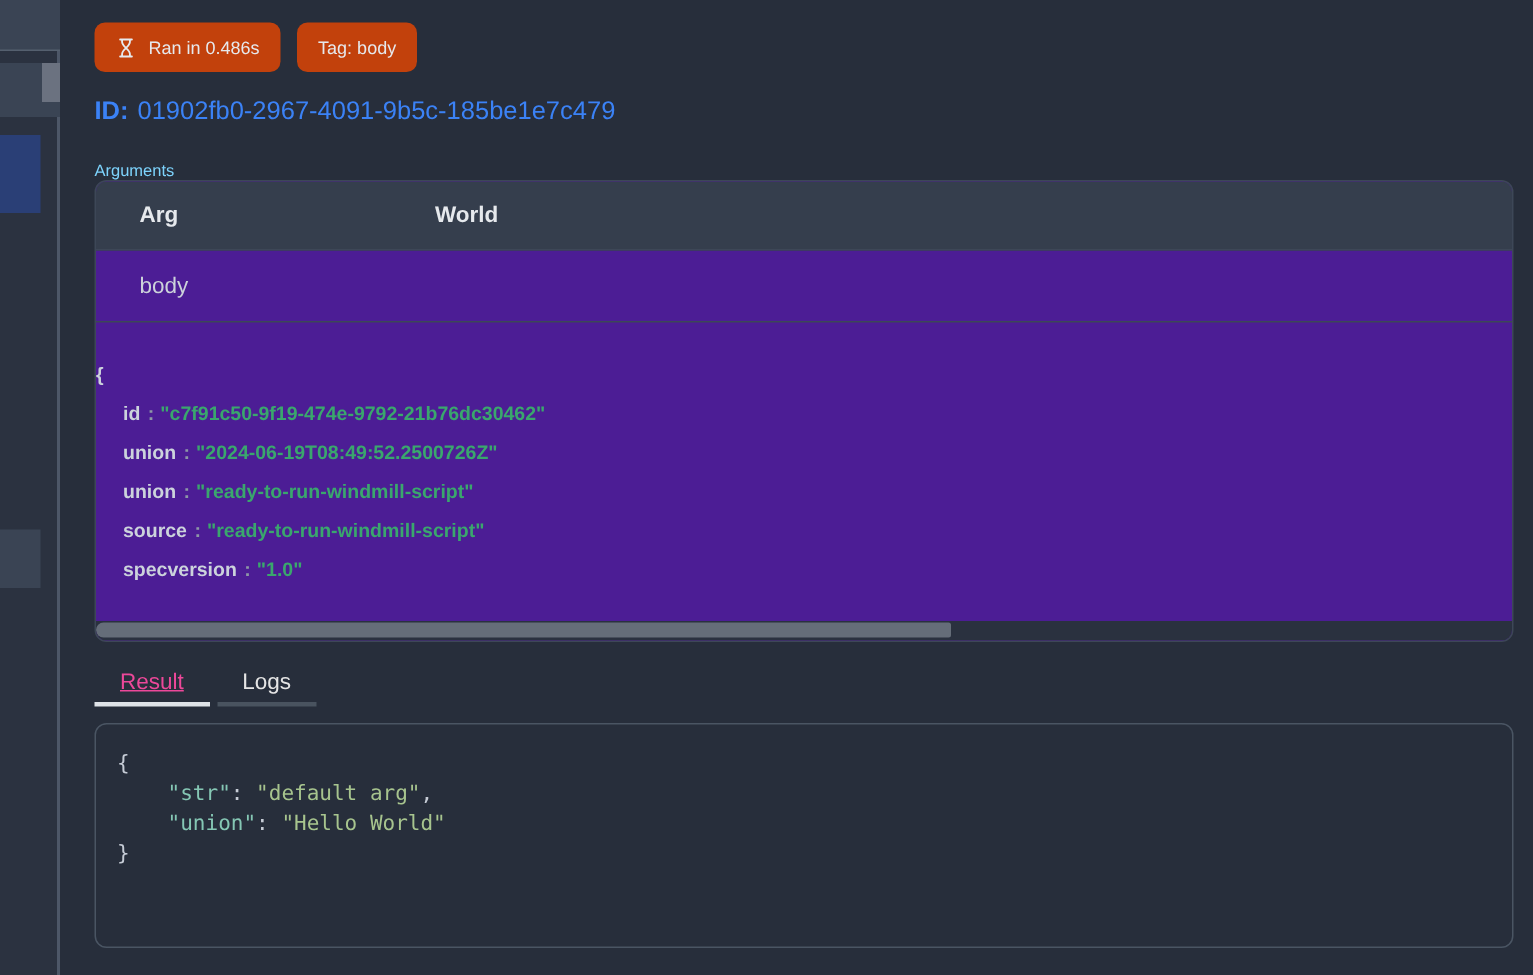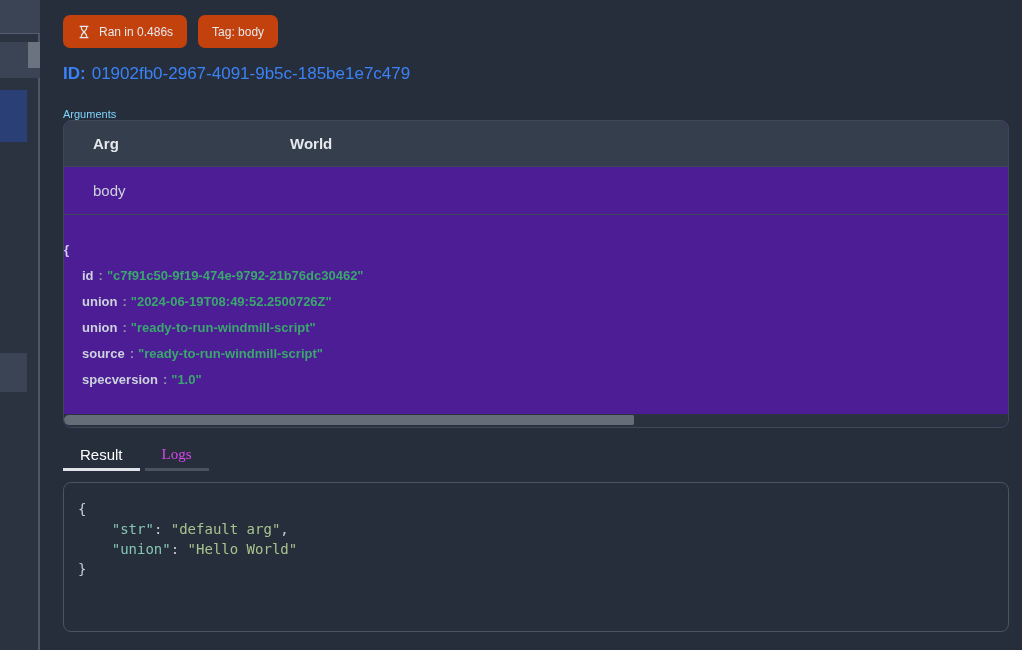--- a/index.html
+++ b/index.html
@@ -94,22 +94,22 @@
     position: absolute; left: 0; top: 1px; width: 570px; height: 10px;
     background: #656d79; border-radius: 6px 2px 2px 6px;
   }
   
   .tabs { margin-top: 13px; display: flex; gap: 5px; }
   .tab {
     height: 30px; padding: 0 17px; font-size: 15px;
     display: flex; align-items: center; justify-content: center;
     border-bottom: 3px solid transparent; cursor: pointer;
   }
-  .tab.active { color: #ffffff; border-bottom-color: #dfe3e8; }
-  .tab.inactive { color: #d946ef; border-bottom-color: #49535f; font-family: Liberation Serif, serif; }
+  .tab.active { color: #ec4899; border-bottom-color: #dfe3e8; text-decoration: underline; }
+  .tab.inactive { color: #e5e5e5; border-bottom-color: #49535f; }
   
   .code-block {
     margin-top: 11px; width: 946px; height: 150px;
     border: 1px solid #4a5563; border-radius: 8px;
     background: #272e3b;
     padding: 16px 14px;
     font-family: "DejaVu Sans Mono", monospace;
     font-size: 14px; line-height: 20px;
     color: #c6ccd6; white-space: pre;
   }

